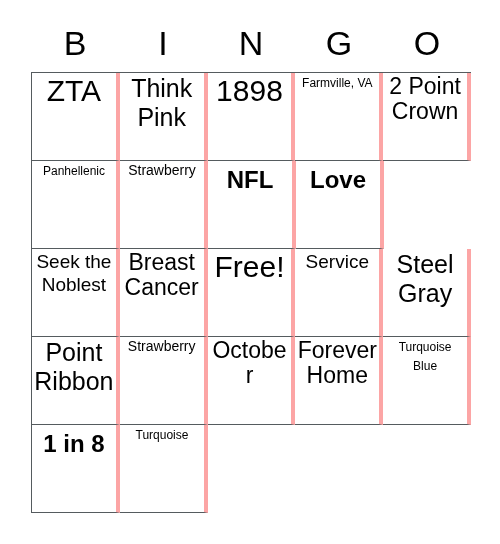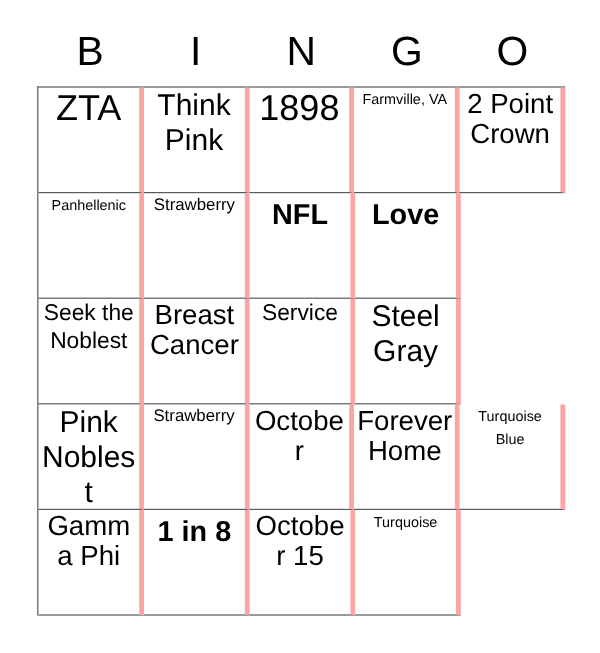--- a/index.html
+++ b/index.html
@@ -129,55 +129,52 @@
         </div>
     </div>
 
     <div class="grid-row">
       <div class="cell sz-sm">
           <span class="cell-text">Seek the Noblest</span>
         </div>
       <div class="cell sz-md">
           <span class="cell-text">Breast Cancer</span>
         </div>
+      <div class="cell sz-xl">
+          <span class="cell-text">Free!</span>
+        </div>
       <div class="cell sz-sm">
           <span class="cell-text">Service</span>
         </div>
       <div class="cell sz-lg">
           <span class="cell-text">Steel Gray</span>
         </div>
     </div>
 
     <div class="grid-row">
       <div class="cell sz-lg">
-          <span class="cell-text">Pink Noblest</span>
+          <span class="cell-text">Point Ribbon</span>
         </div>
       <div class="cell sz-xxs">
           <span class="cell-text">Strawberry</span>
         </div>
       <div class="cell sz-md">
           <span class="cell-text">October</span>
         </div>
       <div class="cell sz-md">
           <span class="cell-text">Forever Home</span>
         </div>
       <div class="cell sz-xs">
           <span class="cell-text">Turquoise Blue</span>
         </div>
     </div>
 
     <div class="grid-row">
-      <div class="cell sz-md">
-          <span class="cell-text">Gamma Phi</span>
-        </div>
       <div class="cell sz-xxl">
           <span class="cell-text">1 in 8</span>
-        </div>
-      <div class="cell sz-md">
-          <span class="cell-text">October 15</span>
         </div>
       <div class="cell sz-xs">
           <span class="cell-text">Turquoise</span>
         </div>
     </div>
 
   </div>
 </div>
 
 </body></html>

